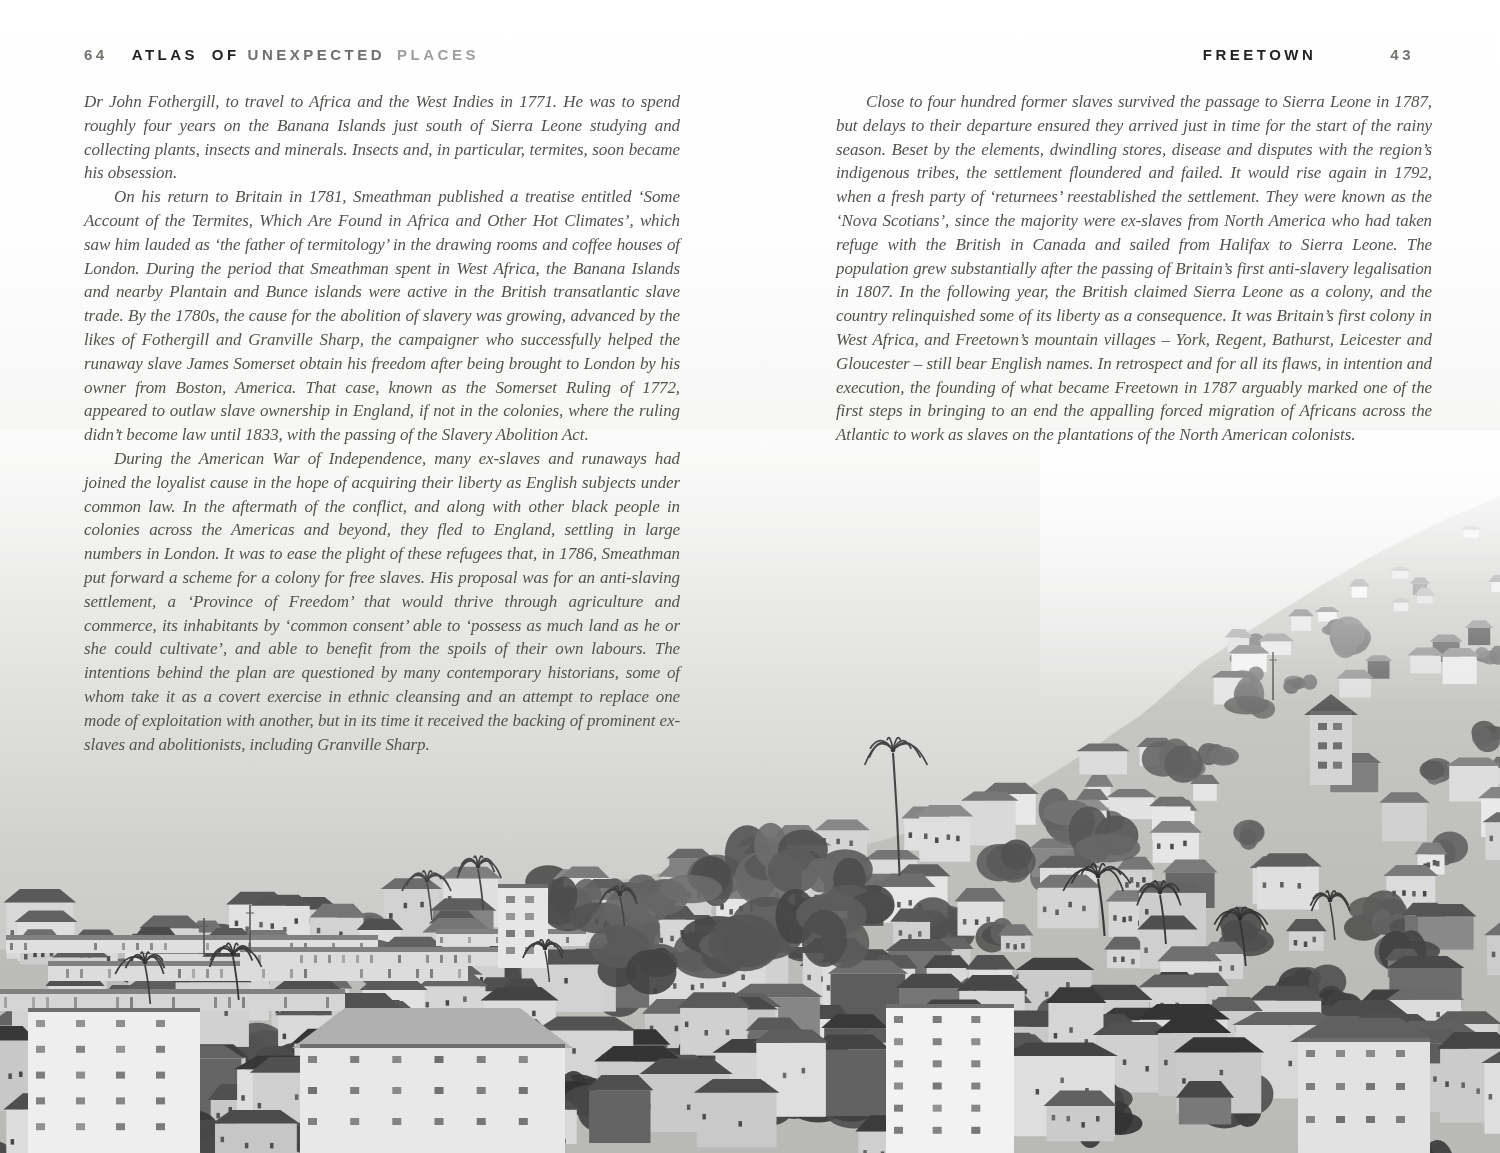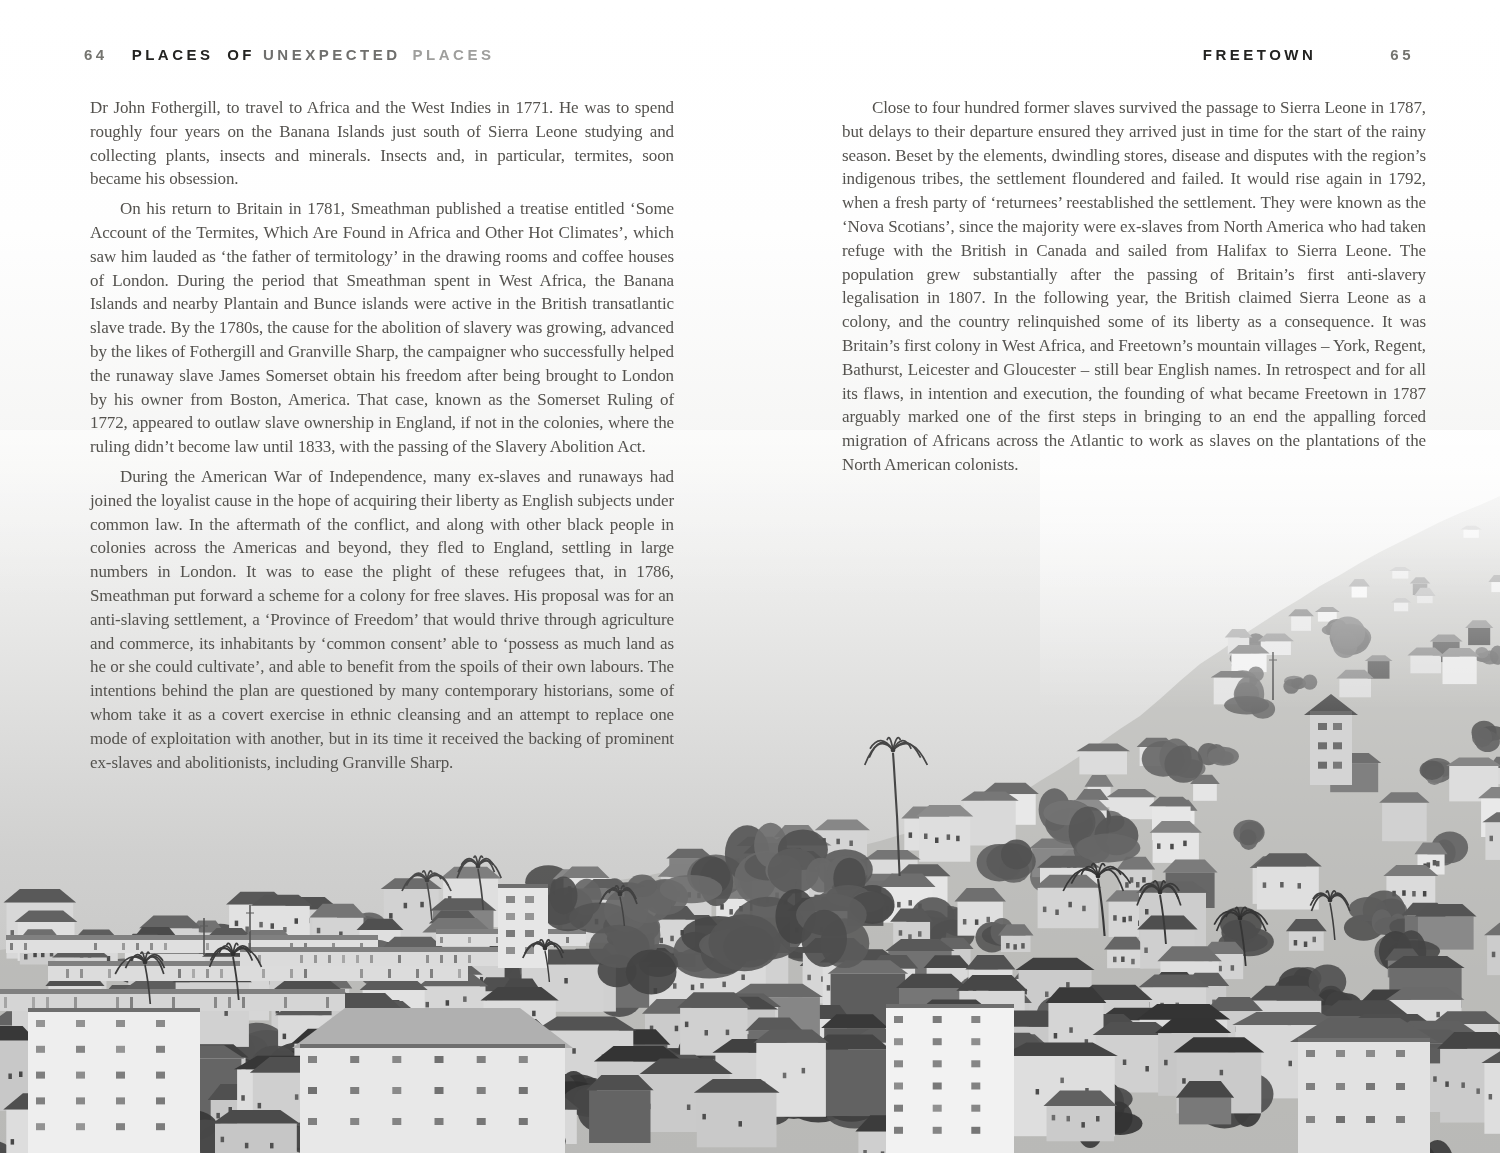--- a/index.html
+++ b/index.html
@@ -24,21 +24,21 @@
   .head-right .pagenum{margin-left:30px;}
   .t-dark{color:#232321;}
   .t-mid{color:#6f6f6d;margin-left:8px;}
   .t-light{color:#9e9e9c;margin-left:12px;}
   main{position:absolute;left:0;top:0;width:100%;height:100%;z-index:2;}
   .col{position:absolute;top:90px;width:596px;
     font-size:17px;line-height:23.8px;color:#54524e;
     text-align:justify;letter-spacing:-0.1px;}
   .col-left{left:84px;}
   .col-right{left:836px;}
-  .col p{margin:6px;}
+  .col p{margin:0;font-style:italic;}
   .col p.ind{text-indent:30px;}
   .caption{
     margin-top:26px;width:450px;
     font-family:"Liberation Sans","DejaVu Sans",sans-serif;
     font-size:15px;line-height:29px;letter-spacing:0.3px;
     color:#8f8e8b;text-align:left;text-indent:0;}
 </style>
 </head>
 <body>
 
@@ -1890,27 +1890,27 @@
       <path d="M545,948 Q533.9,936.0 524.9,953.1" fill="none" stroke="rgb(60,60,60)" stroke-width="1.7"></path>
       <path d="M545,948 Q532.8,936.0 522.8,958.0" fill="none" stroke="rgb(60,60,60)" stroke-width="1.7"></path>
       <circle cx="545" cy="948" r="2.4" fill="rgb(50,50,50)"></circle>
       <rect x="1040" y="430" width="460" height="280" fill="url(#hazeTR)"></rect>
       <rect x="0" y="430" width="1500" height="170" fill="url(#hazeTop)"></rect>
     </svg>
 
   <header class="running-head">
     <div class="head-left">
       <span class="pagenum">64</span>
-      <span class="t-dark">PLACES OF</span>
+      <span class="t-dark">ATLAS OF</span>
       <span class="t-mid">UNEXPECTED</span>
       <span class="t-light">PLACES</span>
     </div>
     <div class="head-right">
       <span class="t-dark">FREETOWN</span>
-      <span class="pagenum">65</span>
+      <span class="pagenum">43</span>
     </div>
   </header>
 
   <main>
     <section class="col col-left">
       <p>Dr John Fothergill, to travel to Africa and the West Indies in 1771. He was to spend roughly four years on the Banana Islands just south of Sierra Leone studying and collecting plants, insects and minerals. Insects and, in particular, termites, soon became his obsession.</p>
       <p class="ind">On his return to Britain in 1781, Smeathman published a treatise entitled ‘Some Account of the Termites, Which Are Found in Africa and Other Hot Climates’, which saw him lauded as ‘the father of termitology’ in the drawing rooms and coffee houses of London. During the period that Smeathman spent in West Africa, the Banana Islands and nearby Plantain and Bunce islands were active in the British transatlantic slave trade. By the 1780s, the cause for the abolition of slavery was growing, advanced by the likes of Fothergill and Granville Sharp, the campaigner who successfully helped the runaway slave James Somerset obtain his freedom after being brought to London by his owner from Boston, America. That case, known as the Somerset Ruling of 1772, appeared to outlaw slave ownership in England, if not in the colonies, where the ruling didn’t become law until 1833, with the passing of the Slavery Abolition Act.</p>
       <p class="ind">During the American War of Independence, many ex-slaves and runaways had joined the loyalist cause in the hope of acquiring their liberty as English subjects under common law. In the aftermath of the conflict, and along with other black people in colonies across the Americas and beyond, they fled to England, settling in large numbers in London. It was to ease the plight of these refugees that, in 1786, Smeathman put forward a scheme for a colony for free slaves. His proposal was for an anti-slaving settlement, a ‘Province of Freedom’ that would thrive through agriculture and commerce, its inhabitants by ‘common consent’ able to ‘possess as much land as he or she could cultivate’, and able to benefit from the spoils of their own labours. The intentions behind the plan are questioned by many contemporary historians, some of whom take it as a covert exercise in ethnic cleansing and an attempt to replace one mode of exploitation with another, but in its time it received the backing of prominent ex-slaves and abolitionists, including Granville Sharp.</p>
     </section>
 

